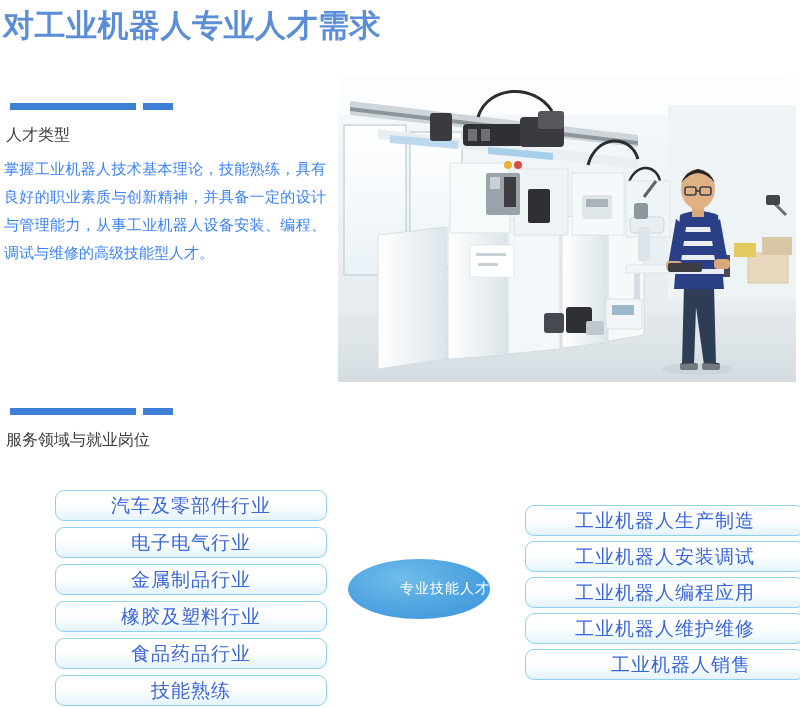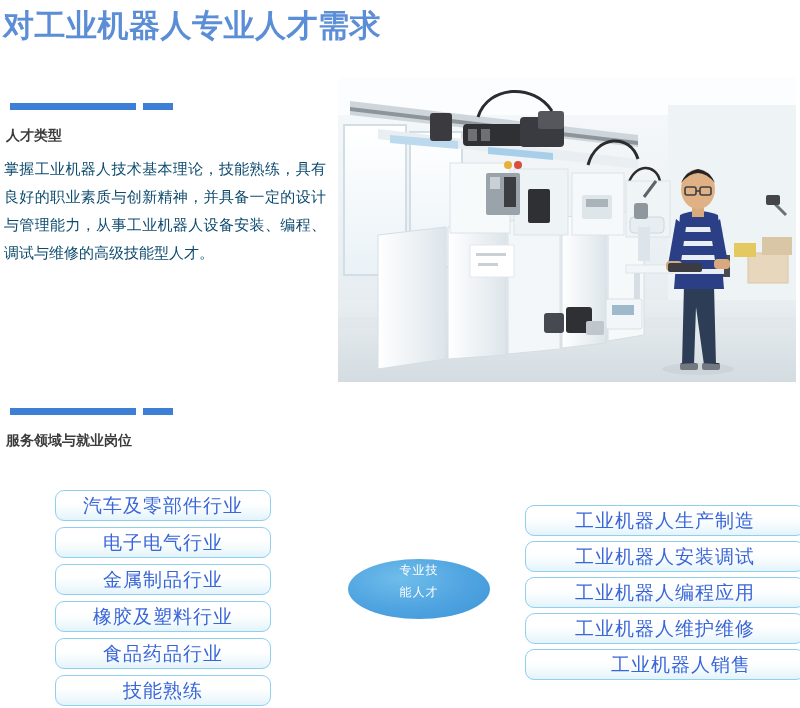--- a/index.html
+++ b/index.html
@@ -29,32 +29,32 @@
   .bar-long{
     position:absolute;left:10px;top:0;
     width:126px;height:7px;background:#3e7fd6;
   }
   .bar-short{
     position:absolute;left:143px;top:0;
     width:30px;height:7px;background:#3e7fd6;
   }
   .sec-title{
     margin-top:12px;margin-left:6px;
-    font-size:14px;line-height:24px;
-    color:#3c3c3c;font-weight:700;
+    font-size:16px;line-height:24px;
+    color:#3c3c3c;font-weight:400;
     white-space:nowrap;
   }
 
   
   .body-text{
     position:absolute;left:4px;top:155px;
     width:322px;
     font-size:15px;
     line-height:28px;
-    color:#0c4a6e;
+    color:#3b82f6;
     text-align:justify;
   }
 
   
   .photo{
     position:absolute;left:338px;top:77px;
     width:458px;height:305px;
     overflow:hidden;
     background:#eef2f5;
   }
@@ -67,34 +67,34 @@
     border:1px solid #8fd0ef;
     border-radius:9px;
     background:linear-gradient(to bottom,#ffffff 0%,#ffffff 42%,#f2fafd 72%,#e3f3fb 100%);
     display:flex;align-items:center;justify-content:center;
     font-family:"Liberation Serif","DejaVu Serif",serif;
     font-size:19px;
     color:#3a66d8;
     white-space:nowrap;
     letter-spacing:1px;
   }
-  .pill.left{left:55px;width:216px;height:31px;}
+  .pill.left{left:55px;width:272px;height:31px;}
   .pill.right{left:525px;width:280px;height:31px;}
 
   
   .core-ellipse{
     position:absolute;left:348px;top:559px;
     width:142px;height:60px;
     border-radius:50%;
     background:radial-gradient(ellipse at 38% 32%, #6fbdea 0%, #4ea3e0 55%, #3f96d8 100%);
-    display:flex;flex-direction:column;
-    align-items:center;justify-content:flex-start;
+    display:flex;flex-direction:row;
+    align-items:center;justify-content:flex-end;
     font-family:"Liberation Serif","DejaVu Serif",serif;
     color:#ffffff;
-    font-size:12px;
+    font-size:14px;
     line-height:22px;
     letter-spacing:1px;
   }
 </style>
 </head>
 <body>
 
 <div class="page">
 
   <div class="page-title">对工业机器人专业人才需求</div>

